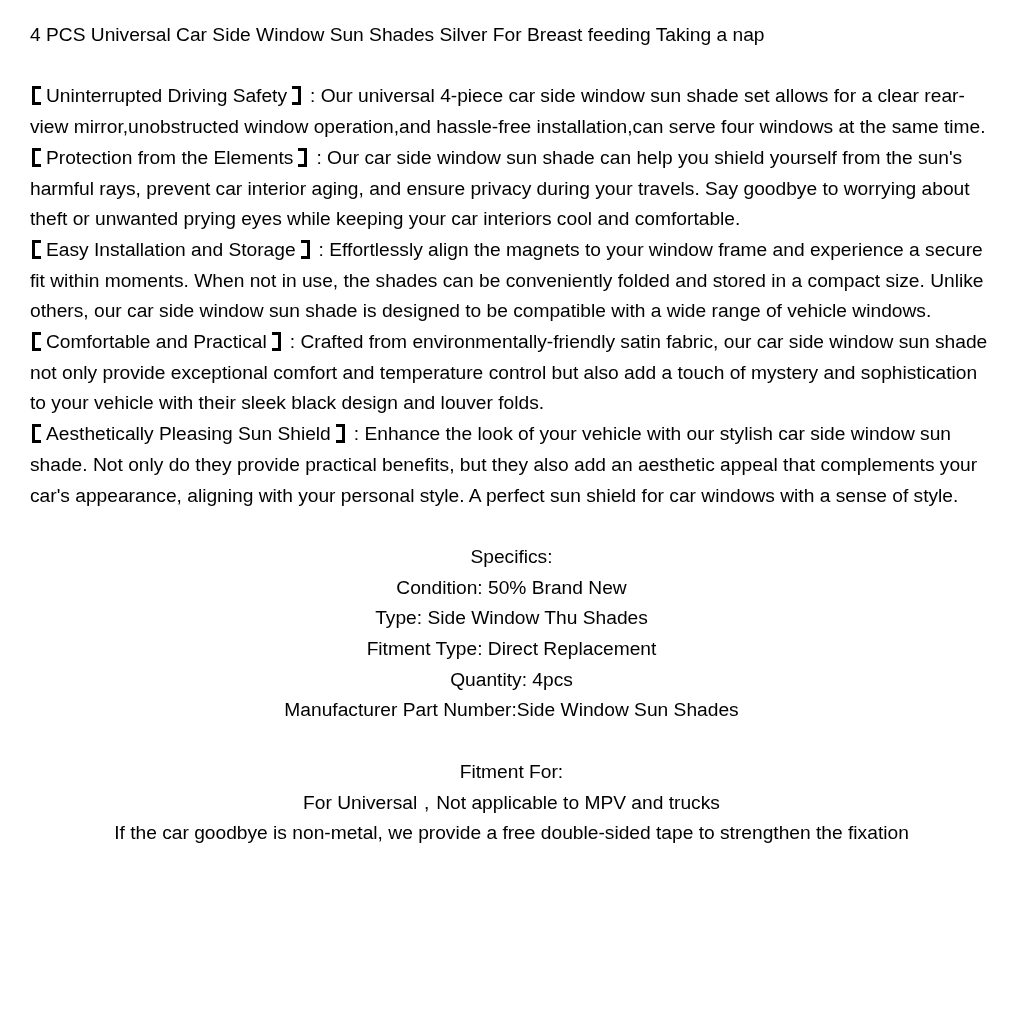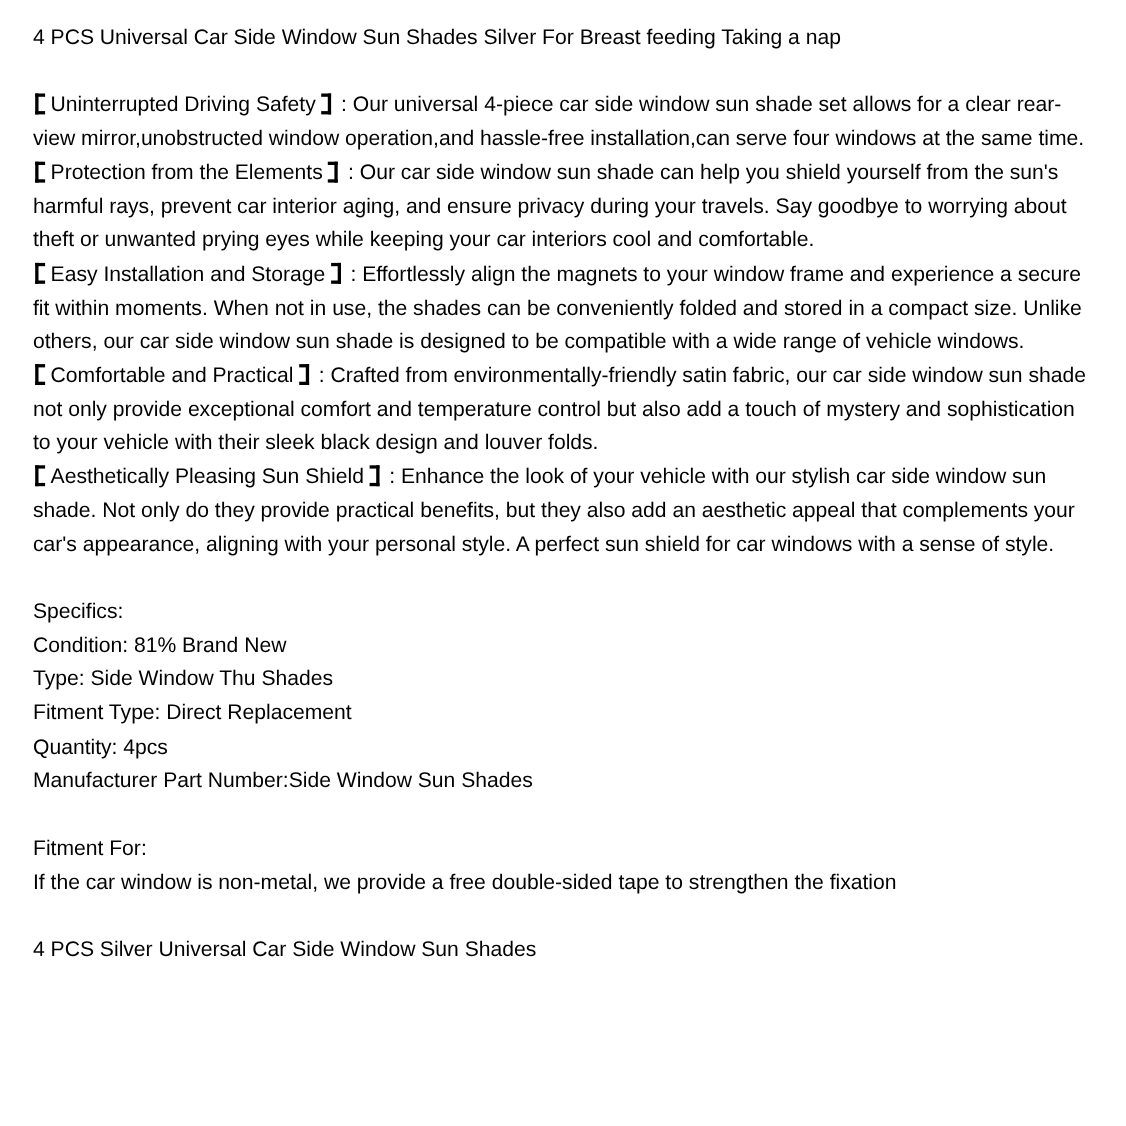--- a/index.html
+++ b/index.html
@@ -21,20 +21,21 @@
     width: 963px;
   }
   .title {
     margin: 0 0 30.7px 0;
   }
   .features p {
     margin: 0;
   }
   .section {
     margin-top: 30.7px;
+    text-align: center;
   }
   .section div {
     margin: 0;
   }
   
   .lbo, .lbc {
     display: inline-block;
     box-sizing: border-box;
     width: 9px;
     height: 19px;
@@ -64,29 +65,29 @@
   <div class="features">
     <p><span class="lbo"></span>Uninterrupted Driving Safety<span class="lbc"></span>: Our universal 4-piece car side window sun shade set allows for a clear rear-view mirror,unobstructed window operation,and hassle-free installation,can serve four windows at the same time.</p>
     <p><span class="lbo"></span>Protection from the Elements<span class="lbc"></span>: Our car side window sun shade can help you shield yourself from the sun's harmful rays, prevent car interior aging, and ensure privacy during your travels. Say goodbye to worrying about theft or unwanted prying eyes while keeping your car interiors cool and comfortable.</p>
     <p><span class="lbo"></span>Easy Installation and Storage<span class="lbc"></span>: Effortlessly align the magnets to your window frame and experience a secure fit within moments. When not in use, the shades can be conveniently folded and stored in a compact size. Unlike others, our car side window sun shade is designed to be compatible with a wide range of vehicle windows.</p>
     <p><span class="lbo"></span>Comfortable and Practical<span class="lbc"></span>: Crafted from environmentally-friendly satin fabric, our car side window sun shade not only provide exceptional comfort and temperature control but also add a touch of mystery and sophistication to your vehicle with their sleek black design and louver folds.</p>
     <p><span class="lbo"></span>Aesthetically Pleasing Sun Shield<span class="lbc"></span>: Enhance the look of your vehicle with our stylish car side window sun shade. Not only do they provide practical benefits, but they also add an aesthetic appeal that complements your car's appearance, aligning with your personal style. A perfect sun shield for car windows with a sense of style.</p>
   </div>
 
   <div class="section">
     <div>Specifics:</div>
-    <div>Condition: 81% Brand New</div>
+    <div>Condition: 50% Brand New</div>
     <div>Type: Side Window Thu Shades</div>
     <div>Fitment Type: Direct Replacement</div>
     <div>Quantity: 4pcs</div>
     <div>Manufacturer Part Number:Side Window Sun Shades</div>
   </div>
 
   <div class="section">
     <div>Fitment For:</div>
-    <div>If the car window is non-metal, we provide a free double-sided tape to strengthen the fixation</div>
+    <div>For Universal<span class="fwc">,</span>Not applicable to MPV and trucks</div>
+    <div>If the car goodbye is non-metal, we provide a free double-sided tape to strengthen the fixation</div>
   </div>
 
   <div class="section">
-    <div>4 PCS Silver Universal Car Side Window Sun Shades</div>
   </div>
 
 </div>
 
 </body></html>

